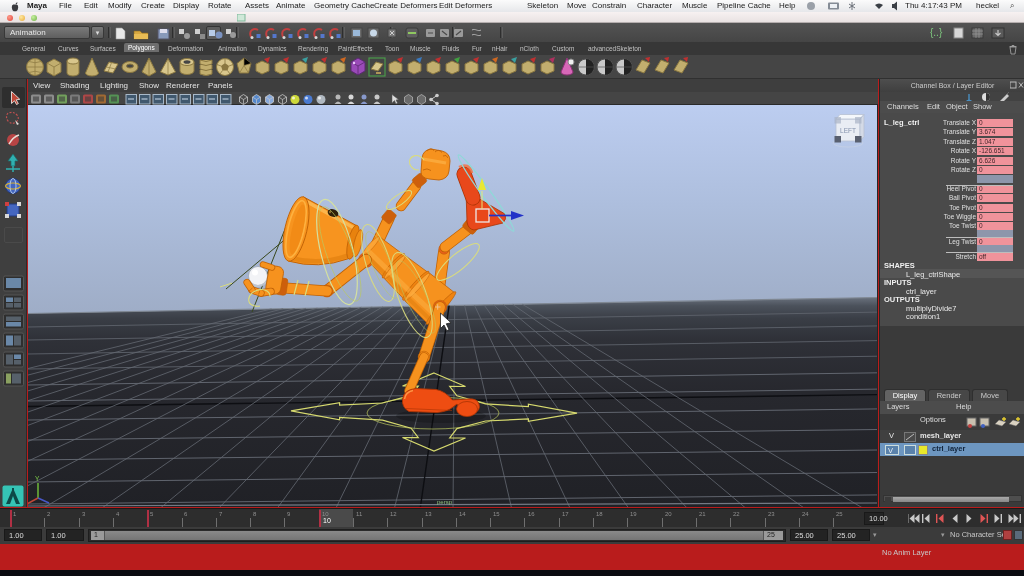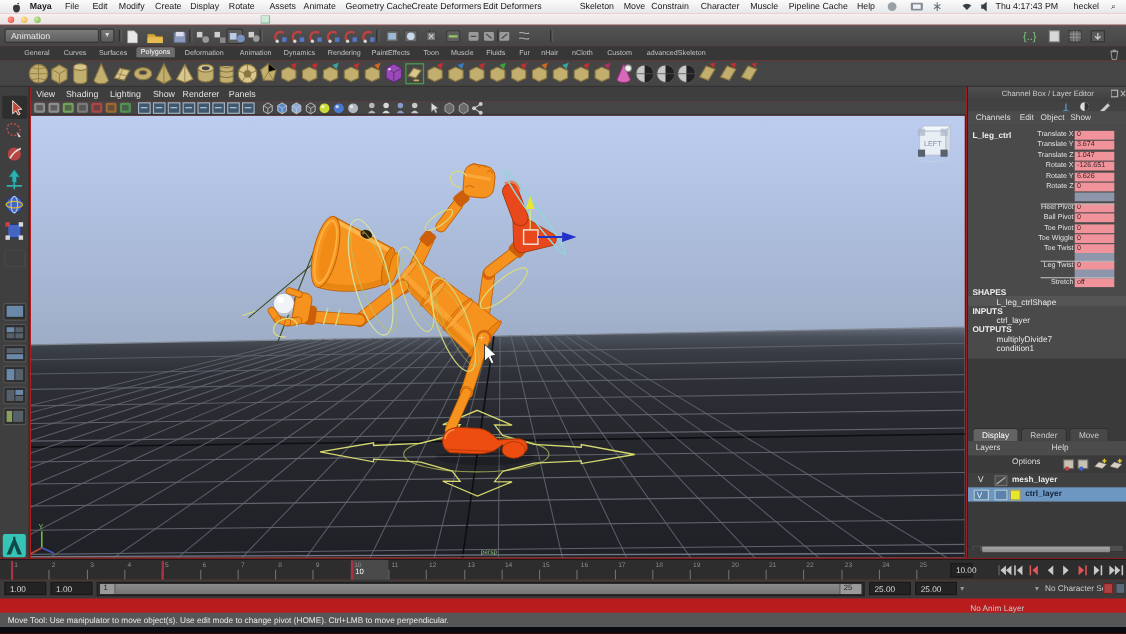--- a/index.html
+++ b/index.html
@@ -824,16 +824,13 @@
       </div>
 <div class="nfield" style="left:790px;top:2px;width:38px;height:12px;">25.00</div>
 <div class="nfield" style="left:832px;top:2px;width:38px;height:12px;">25.00</div>
 <div class="abs" style="left:873px;top:4px;font-size:7px;color:#999;">▾</div>
 <div class="abs" style="left:882px;top:21px;font-size:7.5px;color:#c8c8c8;">No Anim Layer</div>
 <div class="abs" style="left:941px;top:4px;font-size:7px;color:#999;">▾</div>
 <div class="abs" style="left:950px;top:3px;font-size:7.5px;color:#c8c8c8;">No Character Set</div>
 <div class="abs" style="left:1003px;top:3px;width:9px;height:10px;background:#b04040;border:1px solid #702020;"></div>
 <div class="abs" style="left:1014px;top:3px;width:9px;height:10px;background:#5a6a7a;border:1px solid #333;"></div>
 </div>
-<div id="helpline" class="abs">
-      <div class="abs" style="left:7px;top:2px;">Move Tool: Use manipulator to move object(s). Use edit mode to change pivot (HOME). Ctrl+LMB to move perpendicular.</div>
-    </div>
 <div id="bottomstrip" class="abs"></div>
 </div>
 </body></html>

